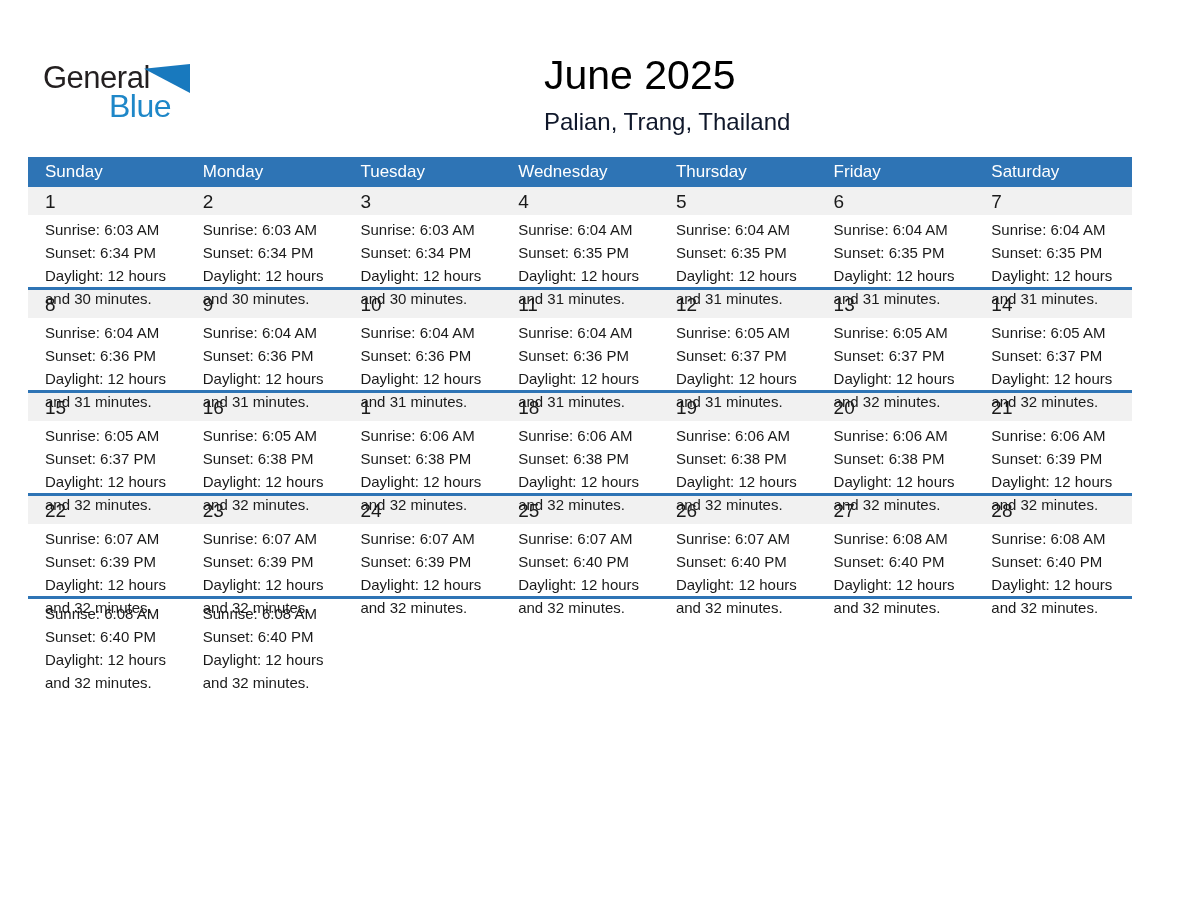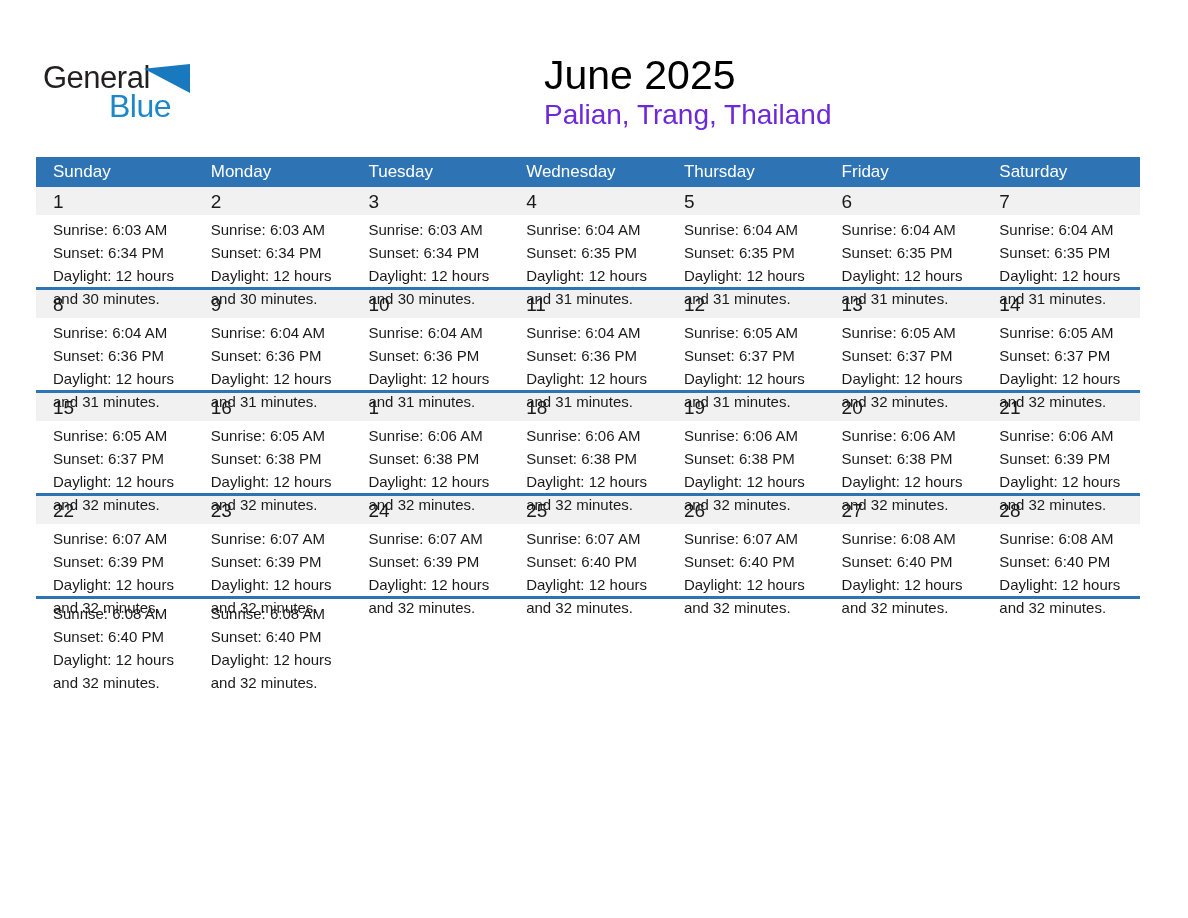--- a/index.html
+++ b/index.html
@@ -17,24 +17,24 @@
 
   
   .logo{position:absolute;left:43px;top:60px;width:220px;height:70px;}
   .logo-general{position:absolute;left:0;top:0;font-size:31px;letter-spacing:-0.5px;color:var(--logo-black);}
   .logo-triangle{position:absolute;left:101px;top:4px;width:46px;height:29px;background:#1879BE;
     -webkit-clip-path:polygon(0 16%,100% 0,100% 100%);clip-path:polygon(0 16%,100% 0,100% 100%);}
   .logo-blue{position:absolute;left:66px;top:28px;font-size:32px;letter-spacing:-0.5px;color:var(--logo-blue);}
 
   .title-block{position:absolute;top:52px;right:44px;width:600px;padding-right:16px;}
   .month-title{font-size:41px;font-weight:400;color:#000;line-height:1.15;}
-  .location-subtitle{font-size:28px;font-weight:400;color:#6d28d9;}
+  .location-subtitle{margin-top:9px;font-size:24px;font-weight:400;color:#0f172a;}
 
   
-  .calendar{position:absolute;left:36px;top:157px;width:1104px;}
+  .calendar{position:absolute;left:28px;top:157px;width:1104px;}
   .weekday-header{display:flex;background:var(--header-blue);height:30px;}
   .weekday-label{flex:1 1 0;color:#ffffff;font-size:17px;line-height:29px;padding-left:17px;
     white-space:nowrap;overflow:hidden;}
 
   .week-row{border-top:3px solid var(--separator-blue);}
   .week-row.first{border-top:none;}
   .nums-row{display:flex;background:var(--strip-gray);height:28px;}
   .day-number-cell{flex:1 1 0;font-size:19px;line-height:29px;padding-left:17px;color:var(--text-color);}
   .details-row{display:flex;background:#ffffff;height:72px;}
   .day-detail-cell{flex:1 1 0;padding:3px 9px 0 17px;font-size:15px;line-height:23px;color:var(--text-color);}

